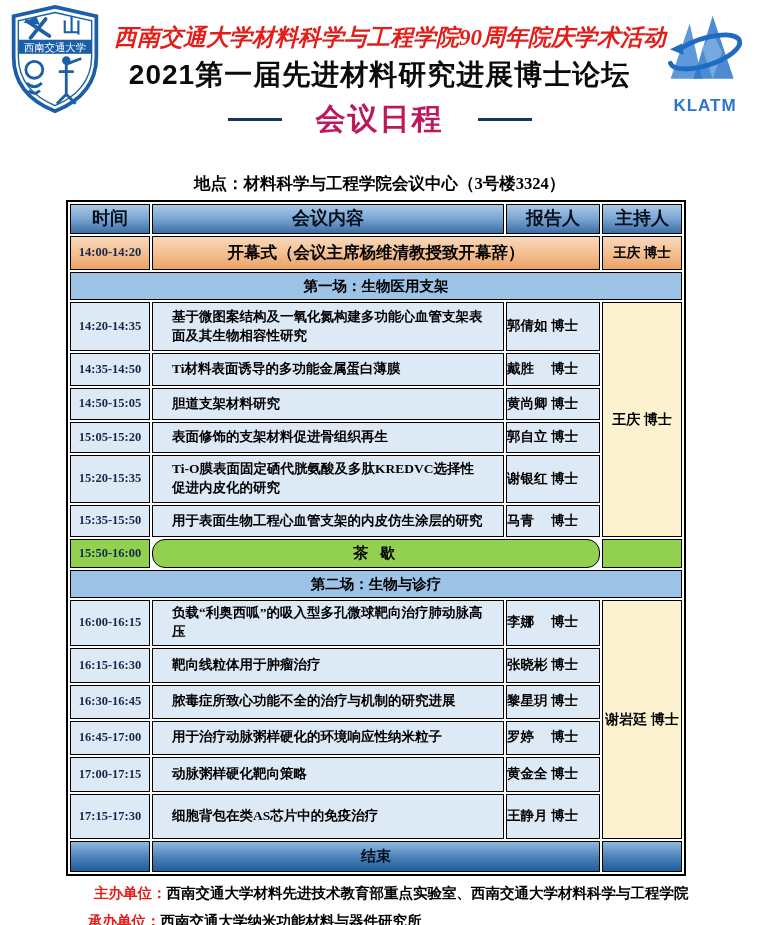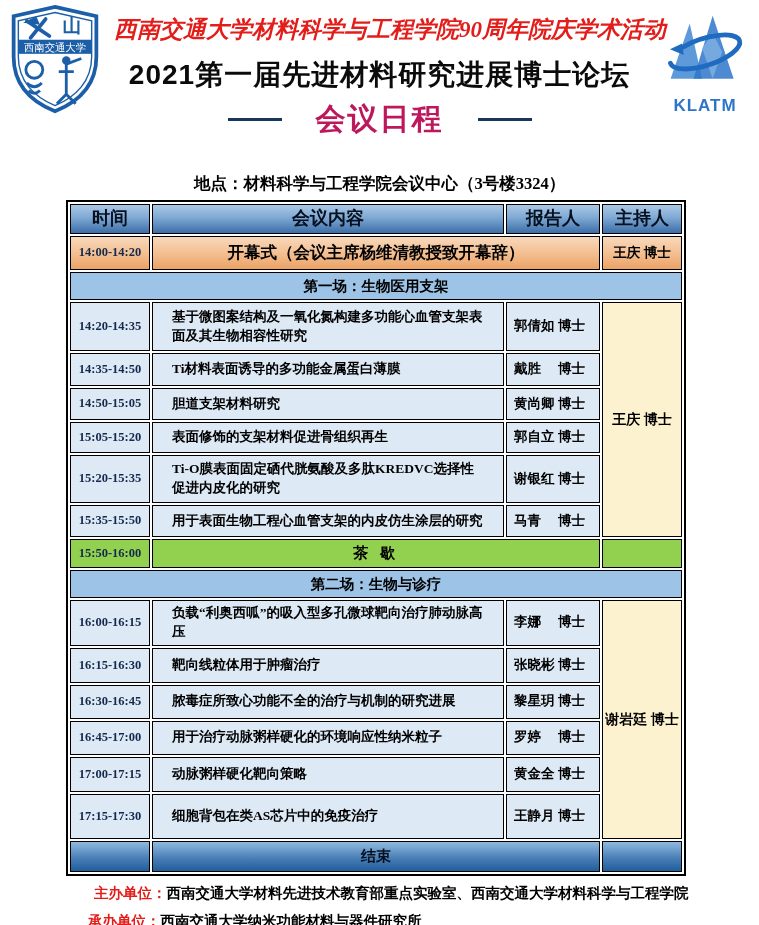--- a/index.html
+++ b/index.html
@@ -9,21 +9,21 @@
     background:#ffffff; overflow:hidden;
     font-family:"Liberation Serif", serif; color:#000;
   }
 
   
   .logo-left { position:absolute; top:4px; left:8px; width:94px; height:110px; }
   .logo-right { position:absolute; top:10px; right:6px; width:96px; height:108px; text-align:center; }
 
   
   .banner {
-    position:absolute; top:14px; left:94px; width:592px;
+    position:absolute; top:22px; left:94px; width:592px;
     text-align:center; color:#e31d1a; font-size:23px; font-weight:800;
     font-style:italic; letter-spacing:0px; white-space:nowrap;
     font-family:"Liberation Serif", serif;
   }
   .forum-title {
     position:absolute; top:56px; left:0; width:100%;
     text-align:center; font-size:28px; font-weight:800; color:#0b0b0b;
     font-family:"Liberation Sans", sans-serif; letter-spacing:1px;
   }
   .schedule-row {
@@ -60,24 +60,24 @@
   .time-txt { font-weight:700; font-size:12.5px; color:#16294c; white-space:nowrap; }
   .open-row td {
     background:linear-gradient(180deg,#f8d8bc 0%,#f3bd8e 55%,#eba265 100%);
   }
   .open-content { text-align:center; font-weight:700; font-size:16.5px; }
   .session-hdr {
     background:#9dc3e6; text-align:center; font-weight:700; font-size:14.5px;
   }
   .talk td.c-time, .talk td.c-body, .talk td.c-spk { background:#dde9f5; }
   .talk .c-body { padding:3px 19px; text-align:left; font-weight:600; }
-  .talk .c-spk  { padding-left:7px; font-weight:600; font-size:13.5px; white-space:nowrap; }
+  .talk .c-spk  { font-weight:600; font-size:13.5px; white-space:nowrap; }
   .mod-cell { background:#fdf2cf; font-weight:700; font-size:14px; }
   .tea-row td { background:#92d050; }
-  .tea-content { text-align:center; font-weight:700; font-size:15px; letter-spacing:4px; }
+  .tea-content { text-align:center; font-weight:700; font-size:15px; letter-spacing:4px;border-radius:13px; }
   .end-row td {
     background:linear-gradient(180deg,#8fbade 0%,#4a7fb7 55%,#1f5e9a 100%);
   }
   .end-content { text-align:center; font-weight:700; font-size:15px; color:#06101f; }
 
   
   .footer { position:absolute; left:88px; top:880px; width:620px;
     font-size:14.5px; font-weight:700; line-height:1.9; }
   .footer .lbl { color:#e31d1a; }
   .footer .line1 { text-indent:6px; }

